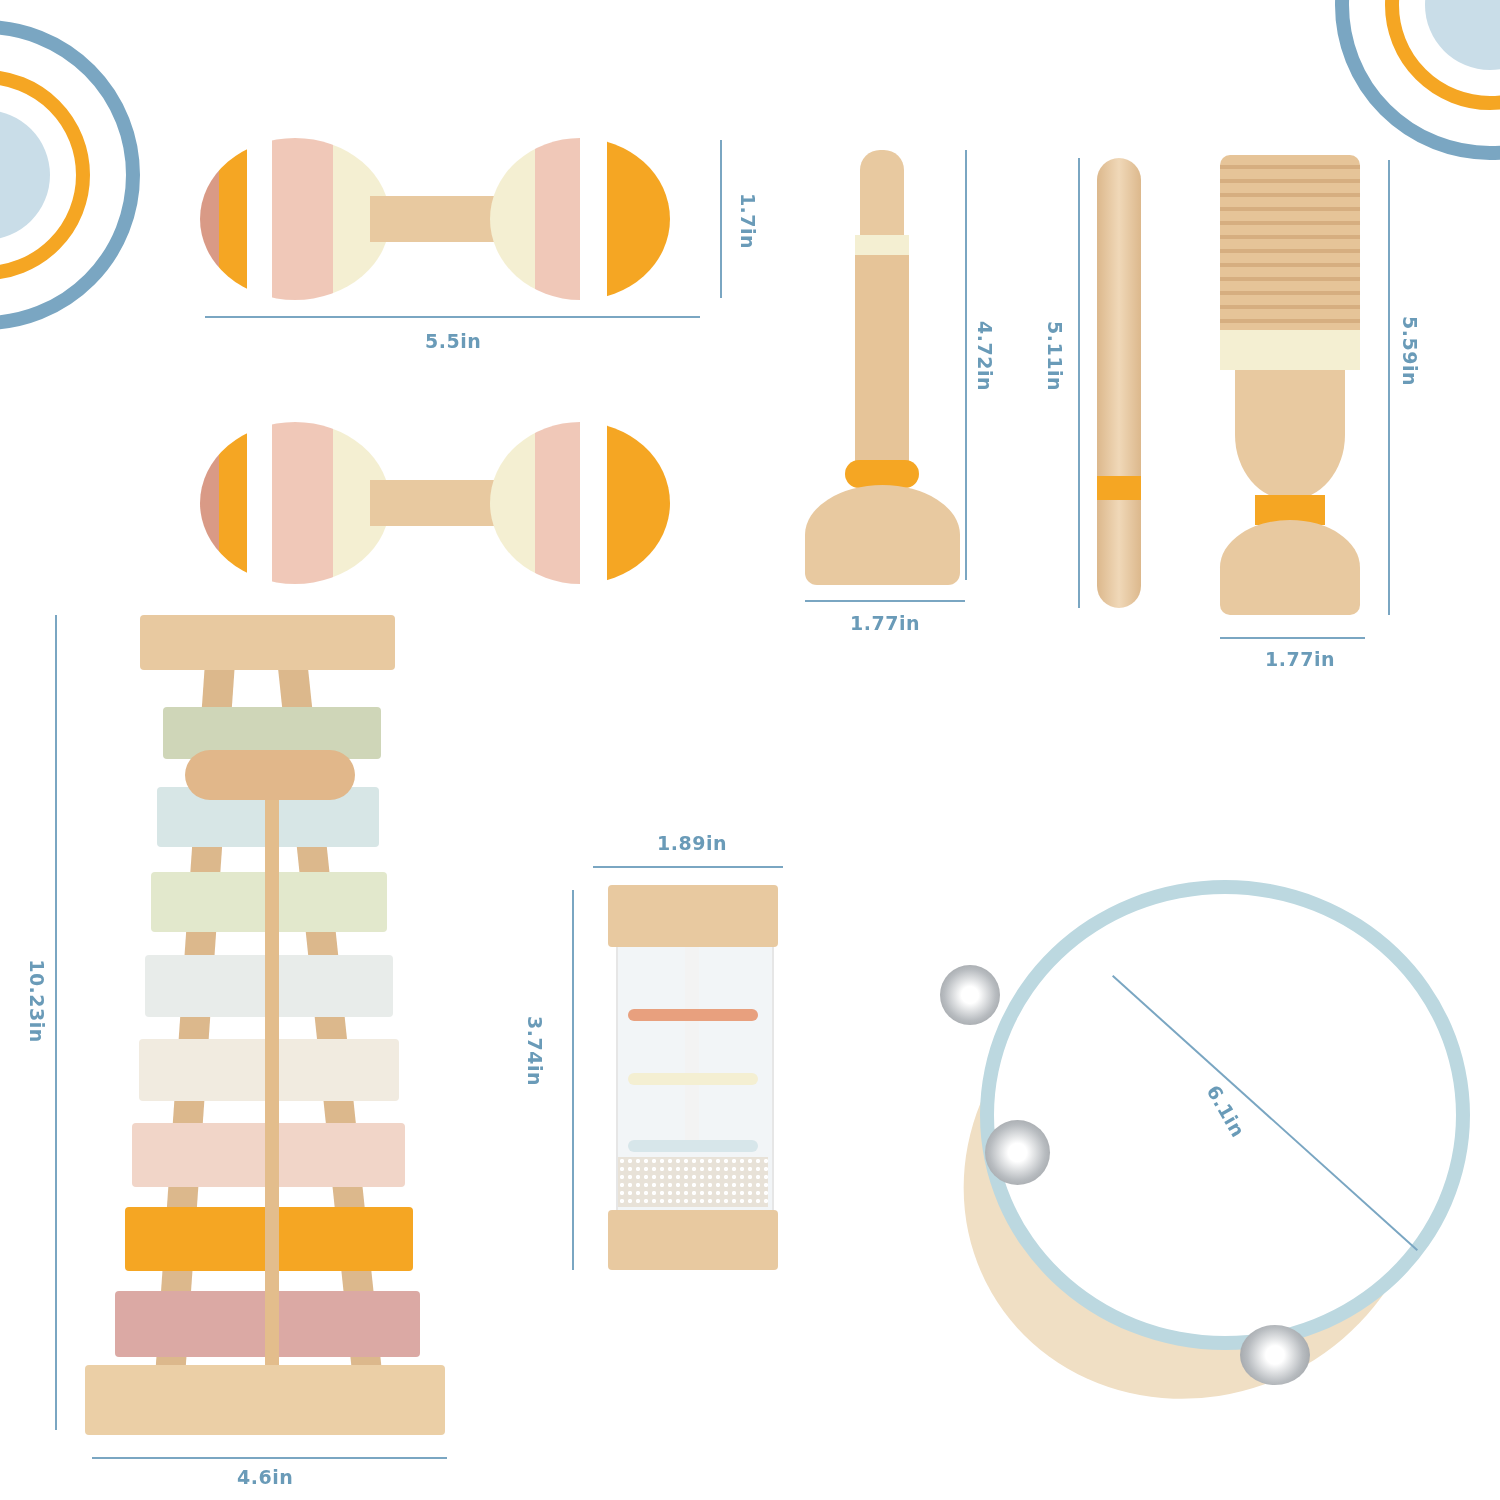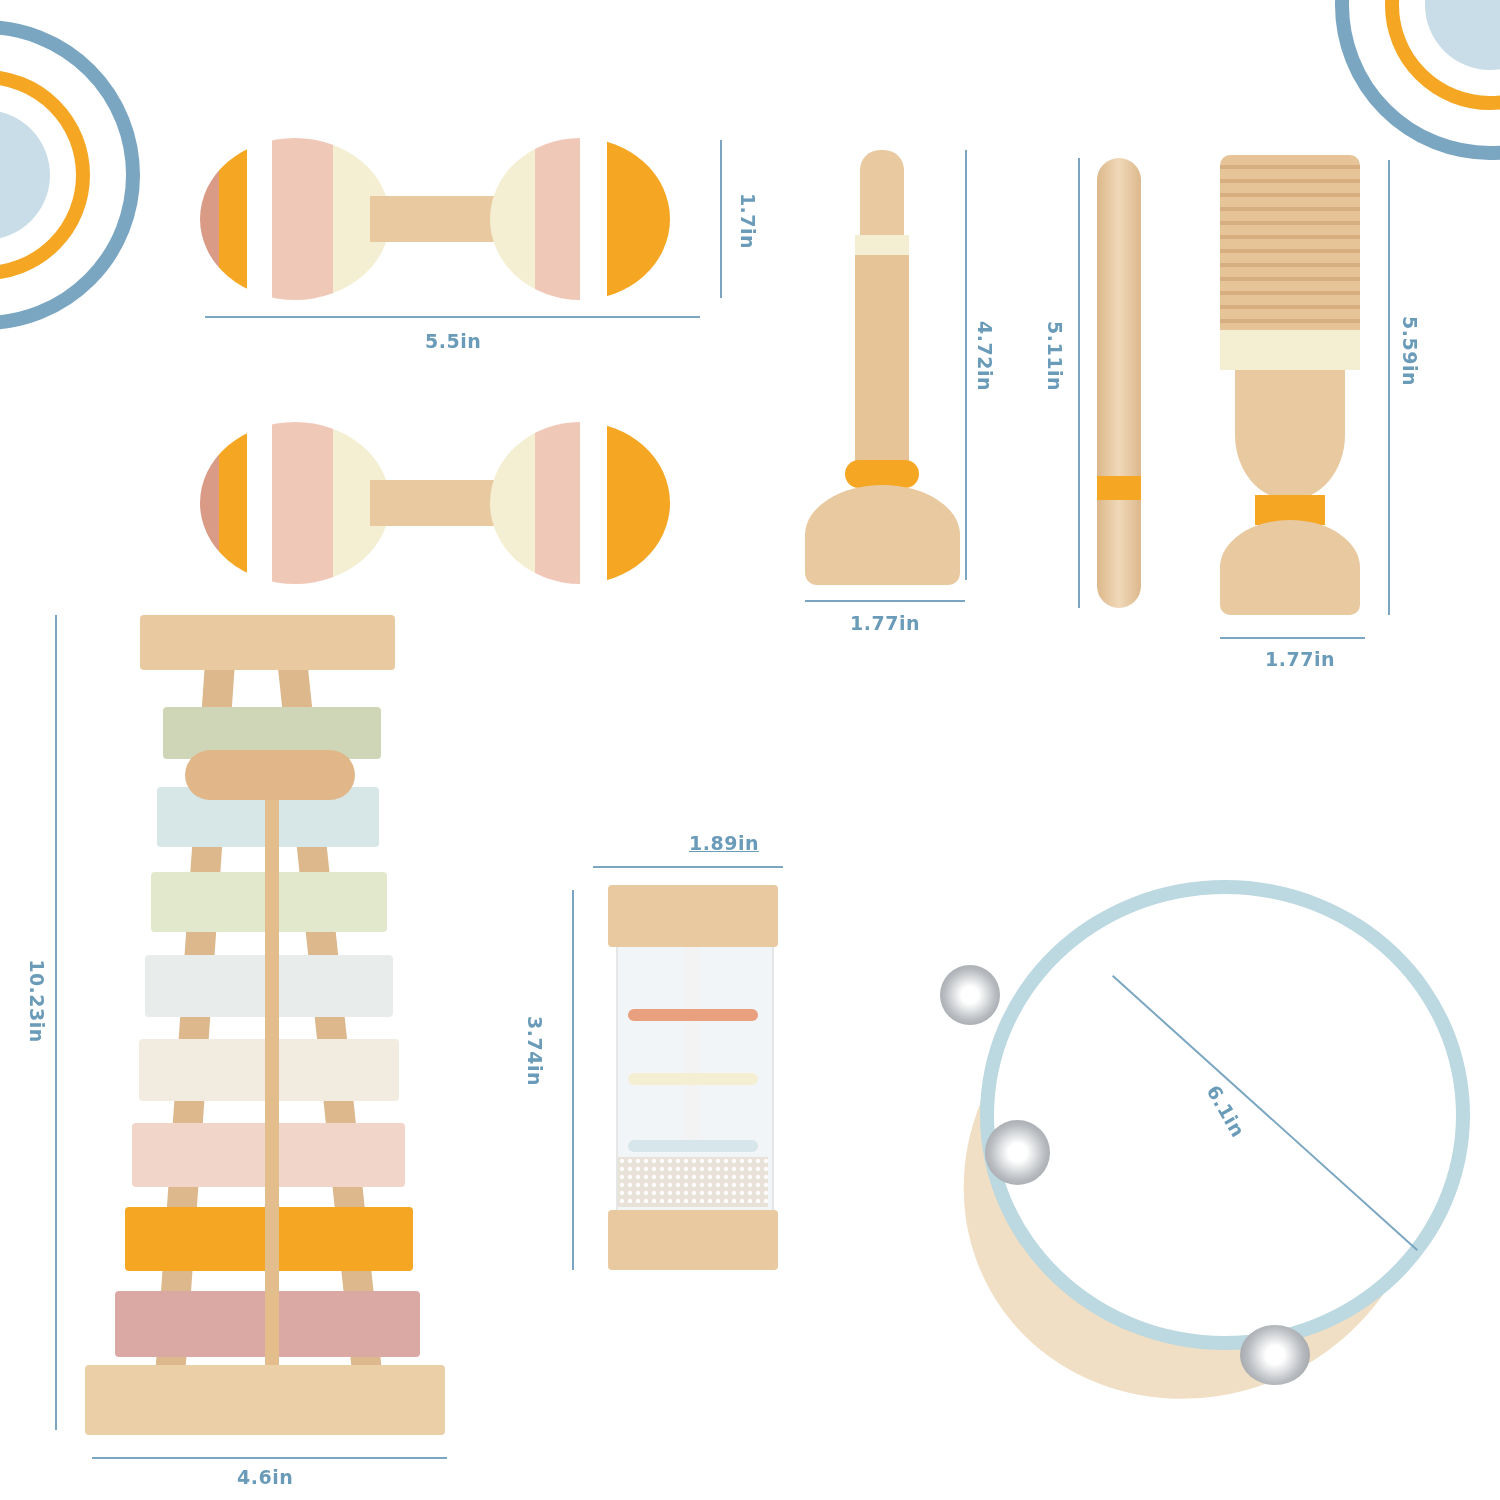--- a/index.html
+++ b/index.html
@@ -89,21 +89,21 @@
   <div class="abs" style="left:0;top:0;width:170px;height:62px;background:#e8c9a0;border-radius:4px;"></div>
   <div class="abs" style="left:8px;top:62px;width:154px;height:265px;background:rgba(230,236,240,0.5);border-left:2px solid #e6e6e6;border-right:2px solid #e6e6e6;"></div>
   <div class="abs" style="left:77px;top:62px;width:14px;height:200px;background:#f3f3f3;"></div>
   <div class="abs" style="left:20px;top:124px;width:130px;height:12px;border-radius:6px;background:#e8a07e;"></div>
   <div class="abs" style="left:20px;top:188px;width:130px;height:12px;border-radius:6px;background:#f4efd2;"></div>
   <div class="abs" style="left:20px;top:255px;width:130px;height:12px;border-radius:6px;background:#d7e6ea;"></div>
   <div class="abs" style="left:10px;top:272px;width:150px;height:50px;background:radial-gradient(circle,#fff 35%,#e8e2d8 40%) 0 0/8px 8px;"></div>
   <div class="abs" style="left:0;top:325px;width:170px;height:60px;background:#e8c9a0;border-radius:4px;"></div>
 </div>
 <div class="line" style="left:593px;top:866px;width:190px;height:2px;"></div>
-<div class="abs dim" style="left:689px;top:832px;text-decoration:underline;">1.89in</div>
+<div class="abs dim" style="left:657px;top:832px;">1.89in</div>
 <div class="line" style="left:572px;top:890px;width:2px;height:380px;"></div>
 <div class="abs dim" style="left:500px;top:1040px;transform:rotate(90deg);">3.74in</div>
 
 <div class="abs" style="left:940px;top:880px;width:530px;height:520px;">
   <div class="abs" style="left:20px;top:75px;width:470px;height:440px;border-radius:50%;background:#f0dfc4;transform:rotate(-30deg);"></div>
   <div class="abs" style="left:40px;top:0;width:490px;height:470px;border-radius:50%;background:#fff;border:14px solid #bcd8e0;box-sizing:border-box;"></div>
   <div class="abs" style="left:0;top:85px;width:60px;height:60px;border-radius:50%;background:radial-gradient(circle,#fff 20%,#b8bcc0 60%,#8c9094);"></div>
   <div class="abs" style="left:45px;top:240px;width:65px;height:65px;border-radius:50%;background:radial-gradient(circle,#fff 20%,#b8bcc0 60%,#8c9094);"></div>
   <div class="abs" style="left:300px;top:445px;width:70px;height:60px;border-radius:50%;background:radial-gradient(circle,#fff 20%,#b8bcc0 60%,#8c9094);"></div>
   <div class="line" style="left:120px;top:232px;width:410px;height:2px;transform:rotate(42deg);transform-origin:center;"></div>

